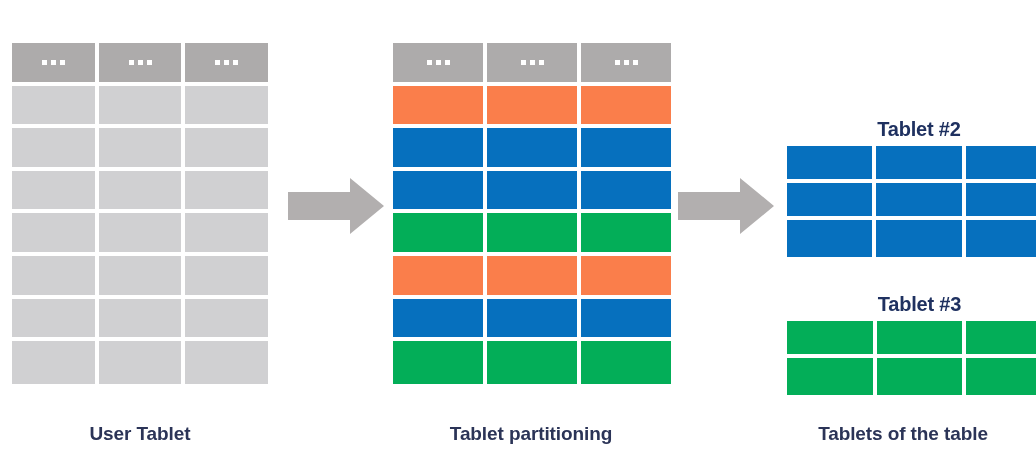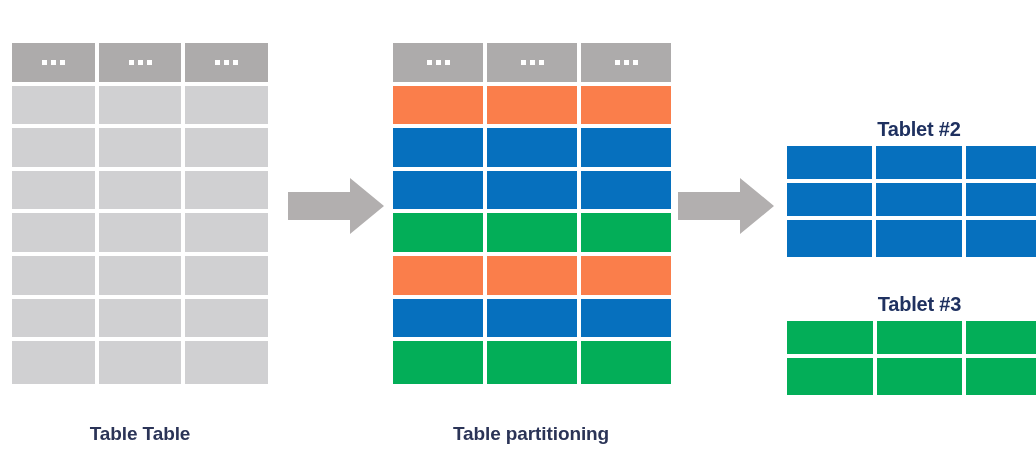--- a/index.html
+++ b/index.html
@@ -211,21 +211,21 @@
         <div class="grid-cell" style="background: rgb(208, 208, 210);"></div>
         <div class="grid-cell" style="background: rgb(208, 208, 210);"></div>
         <div class="grid-cell" style="background: rgb(208, 208, 210);"></div>
       </div>
       <div class="grid-row">
         <div class="grid-cell" style="background: rgb(208, 208, 210);"></div>
         <div class="grid-cell" style="background: rgb(208, 208, 210);"></div>
         <div class="grid-cell" style="background: rgb(208, 208, 210);"></div>
       </div>
     </div>
-  <div class="caption" id="caption-user">Table Table</div>
+  <div class="caption" id="caption-user">User Tablet</div>
 
   <div class="arrow" id="arrow-1">
     <svg width="96" height="56" viewBox="0 0 96 56" xmlns="http://www.w3.org/2000/svg">
       <polygon points="0,14 62,14 62,0 96,28 62,56 62,42 0,42" fill="#b2afaf"></polygon>
     </svg>
   </div>
 
   <div class="grid-table" id="partition-table">
       <div class="grid-row header-row">
         <div class="grid-cell">
@@ -279,21 +279,21 @@
         <div class="grid-cell" style="background: rgb(6, 112, 190);"></div>
         <div class="grid-cell" style="background: rgb(6, 112, 190);"></div>
         <div class="grid-cell" style="background: rgb(6, 112, 190);"></div>
       </div>
       <div class="grid-row">
         <div class="grid-cell" style="background: rgb(3, 174, 88);"></div>
         <div class="grid-cell" style="background: rgb(3, 174, 88);"></div>
         <div class="grid-cell" style="background: rgb(3, 174, 88);"></div>
       </div>
     </div>
-  <div class="caption" id="caption-partition">Table partitioning</div>
+  <div class="caption" id="caption-partition">Tablet partitioning</div>
 
   <div class="arrow" id="arrow-2">
     <svg width="96" height="56" viewBox="0 0 96 56" xmlns="http://www.w3.org/2000/svg">
       <polygon points="0,14 62,14 62,0 96,28 62,56 62,42 0,42" fill="#b2afaf"></polygon>
     </svg>
   </div>
 
 
   <div class="tablet-group" id="tablet-2">
     <div class="tablet-title">Tablet #2</div>
@@ -325,14 +325,15 @@
           <div class="grid-cell" style="background: rgb(3, 174, 88);"></div>
         </div>
         <div class="grid-row">
           <div class="grid-cell" style="background: rgb(3, 174, 88);"></div>
           <div class="grid-cell" style="background: rgb(3, 174, 88);"></div>
           <div class="grid-cell" style="background: rgb(3, 174, 88);"></div>
         </div>
       </div>
   </div>
 
+  <div class="caption" id="caption-tablets">Tablets of the table</div>
 
 </div>
 
 </body></html>

